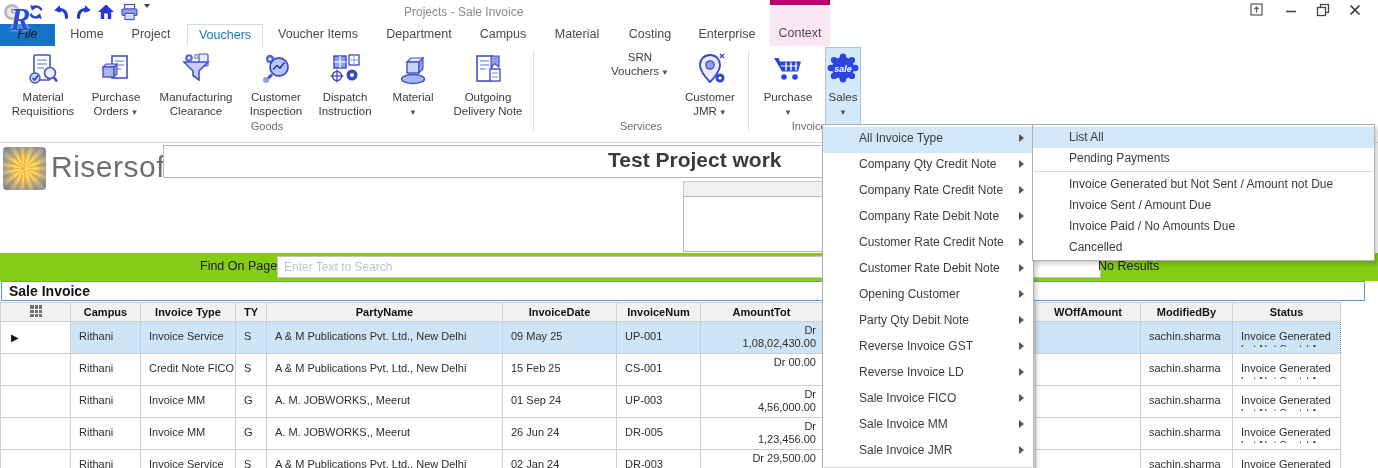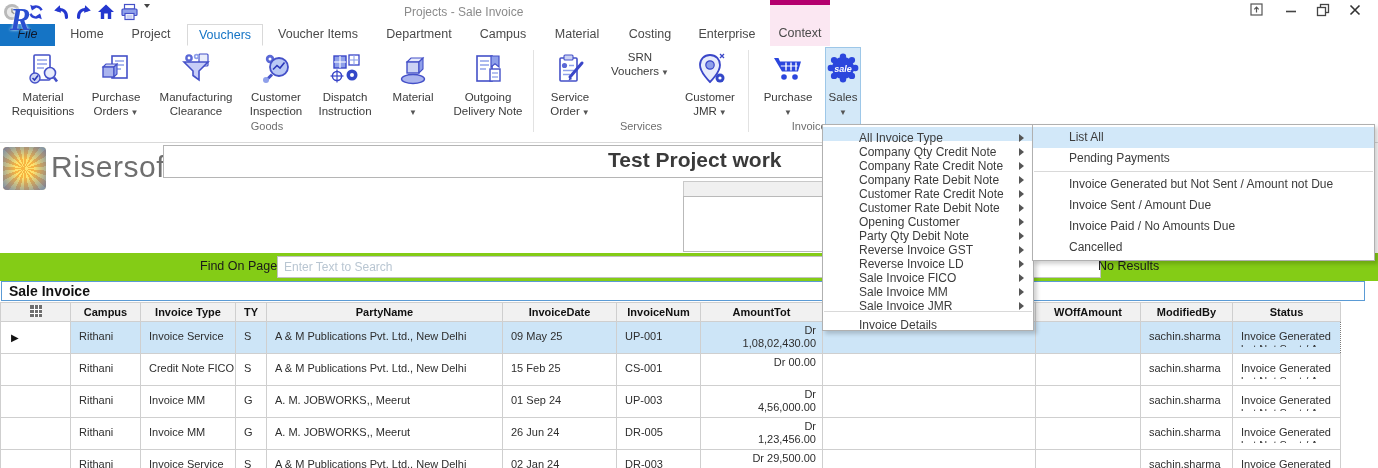--- a/index.html
+++ b/index.html
@@ -67,21 +67,21 @@
   .cell2{padding:2px 12px 0 8px;height:17px;line-height:12.5px;overflow:hidden;white-space:nowrap;}
   .num{text-align:right;padding:2px 6px 12px 0;}
   tr.sel td{background:#cde5f7;border-top:1px dotted #7a7a7a;border-bottom:1px dotted #7a7a7a;}
   tr.sel td.selcol{background:#fff;border-top:1px solid #cfcfcf;border-bottom:1px solid #cfcfcf;}
   tr.sel td.first{border-left:1px dotted #7a7a7a;}
   tr.sel td.last{border-right:1px dotted #7a7a7a;}
   .rowarrow{font-size:10px;color:#111;padding-left:10px;line-height:18px;}
 
   
   .menu{position:absolute;background:#fff;border:1px solid #b0b0b0;box-shadow:3px 3px 4px rgba(0,0,0,.18);z-index:60;padding:2px 0;}
-  .mi{height:14px;line-height:22px;font-size:12px;color:#3c3c3c;padding-left:36px;position:relative;white-space:nowrap;}
+  .mi{height:26px;line-height:22px;font-size:12px;color:#3c3c3c;padding-left:36px;position:relative;white-space:nowrap;}
   .mi .sub-arrow{position:absolute;right:9px;top:7px;width:0;height:0;border-top:4px solid transparent;border-bottom:4px solid transparent;border-left:5px solid #555;}
   .mi-hl{background:#d2e8f9;}
   .msep{border-top:1px solid #d9d9d9;margin:2px 1px;}
   .submenu{z-index:61;}
   .submenu .mi{height:21px;line-height:21px;}
 </style>
 </head>
 <body>
 
 <div id="app">
@@ -279,35 +279,20 @@
             <rect x="19" y="17" width="10" height="12" fill="#fff" stroke="#4450c8" stroke-width="1.4"></rect>
             <line x1="21" y1="21" x2="27" y2="21" stroke="#8fa0ea" stroke-width="1.3"></line>
             <line x1="21" y1="25" x2="27" y2="25" stroke="#8fa0ea" stroke-width="1.3"></line>
           </svg>
       </div>
       <div class="rlabel"><span>Outgoing Delivery Note</span></div>
     </div>
 
     <div class="gdiv" style="left:533px"></div>
 
-    <div class="rbtn" style="left:537px;width:66px">
-      <div class="ricon">
-        <svg width="34" height="36">
-            <rect x="7" y="6" width="17" height="23" rx="1" fill="#fff" stroke="#4450c8" stroke-width="1.6"></rect>
-            <rect x="11" y="3" width="9" height="5" rx="1" fill="#ccd3f4" stroke="#4450c8" stroke-width="1.1"></rect>
-            <circle cx="11.5" cy="13.5" r="2.6" fill="#5a68d6"></circle>
-            <line x1="16" y1="13.5" x2="21" y2="13.5" stroke="#8fa0ea" stroke-width="1.5"></line>
-            <line x1="10" y1="18.5" x2="21" y2="18.5" stroke="#8fa0ea" stroke-width="1.5"></line>
-            <line x1="10" y1="22.5" x2="17" y2="22.5" stroke="#8fa0ea" stroke-width="1.5"></line>
-            <line x1="17" y1="25" x2="29" y2="11" stroke="#3a46c8" stroke-width="3" stroke-linecap="round"></line>
-            <path d="M15.5 28.5 l1.3 -3.4 l2.4 2 z" fill="#3a46c8"></path>
-          </svg>
-      </div>
-      <div class="rlabel"><span>Service Order</span><span class="caret-inline">▼</span></div>
-    </div>
 
     <div class="rbtn" style="left:606px;width:68px">
       <div class="rlabel"><span>SRN Vouchers</span><span class="caret-inline">▼</span></div>
     </div>
 
     <div class="rbtn" style="left:676px;width:68px">
       <div class="ricon">
         <svg width="34" height="36">
             <path d="M17 3 C11 3 7 7.5 7 13 c0 7.5 10 17 10 17 s10 -9.5 10 -17 C27 7.5 23 3 17 3 z" fill="#e8ecfb" stroke="#3a46c8" stroke-width="1.8"></path>
             <circle cx="17" cy="13" r="4.2" fill="#8fa0ea" stroke="#3a46c8" stroke-width="1.2"></circle>

